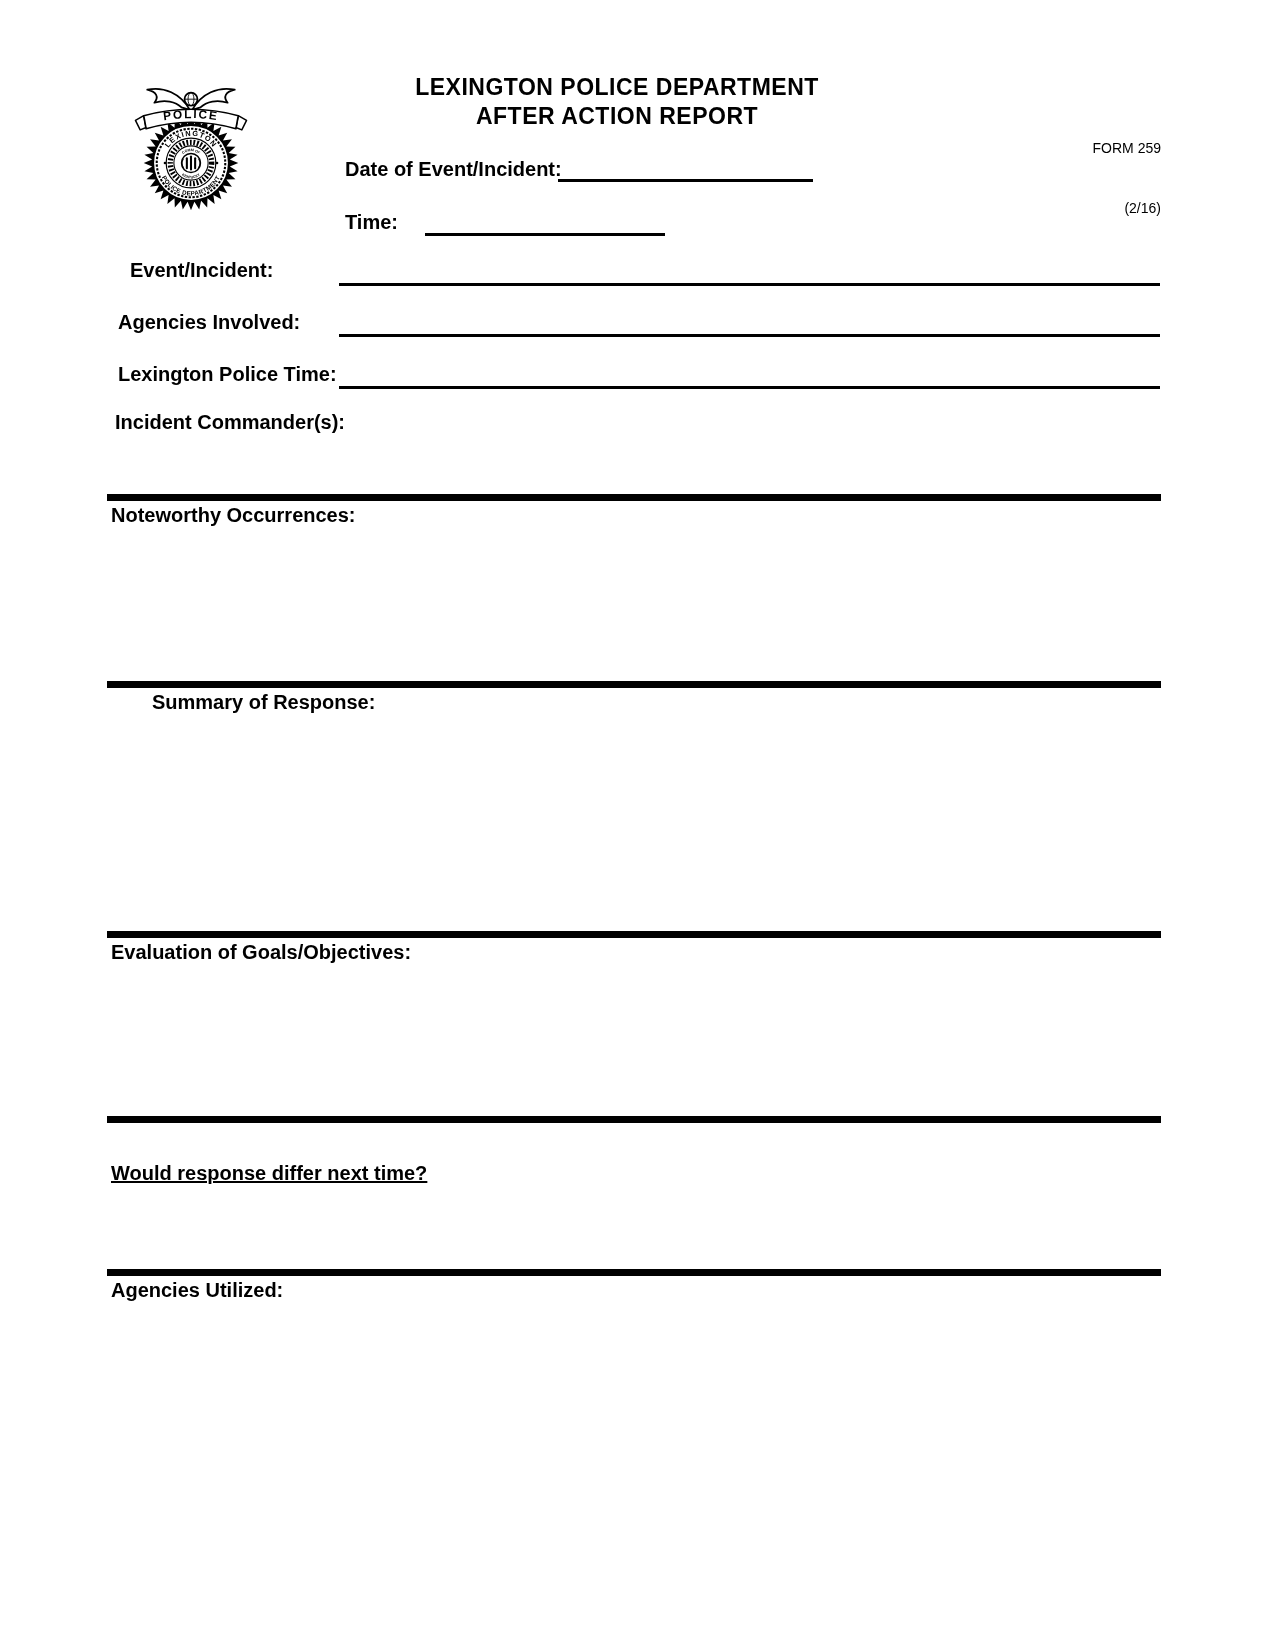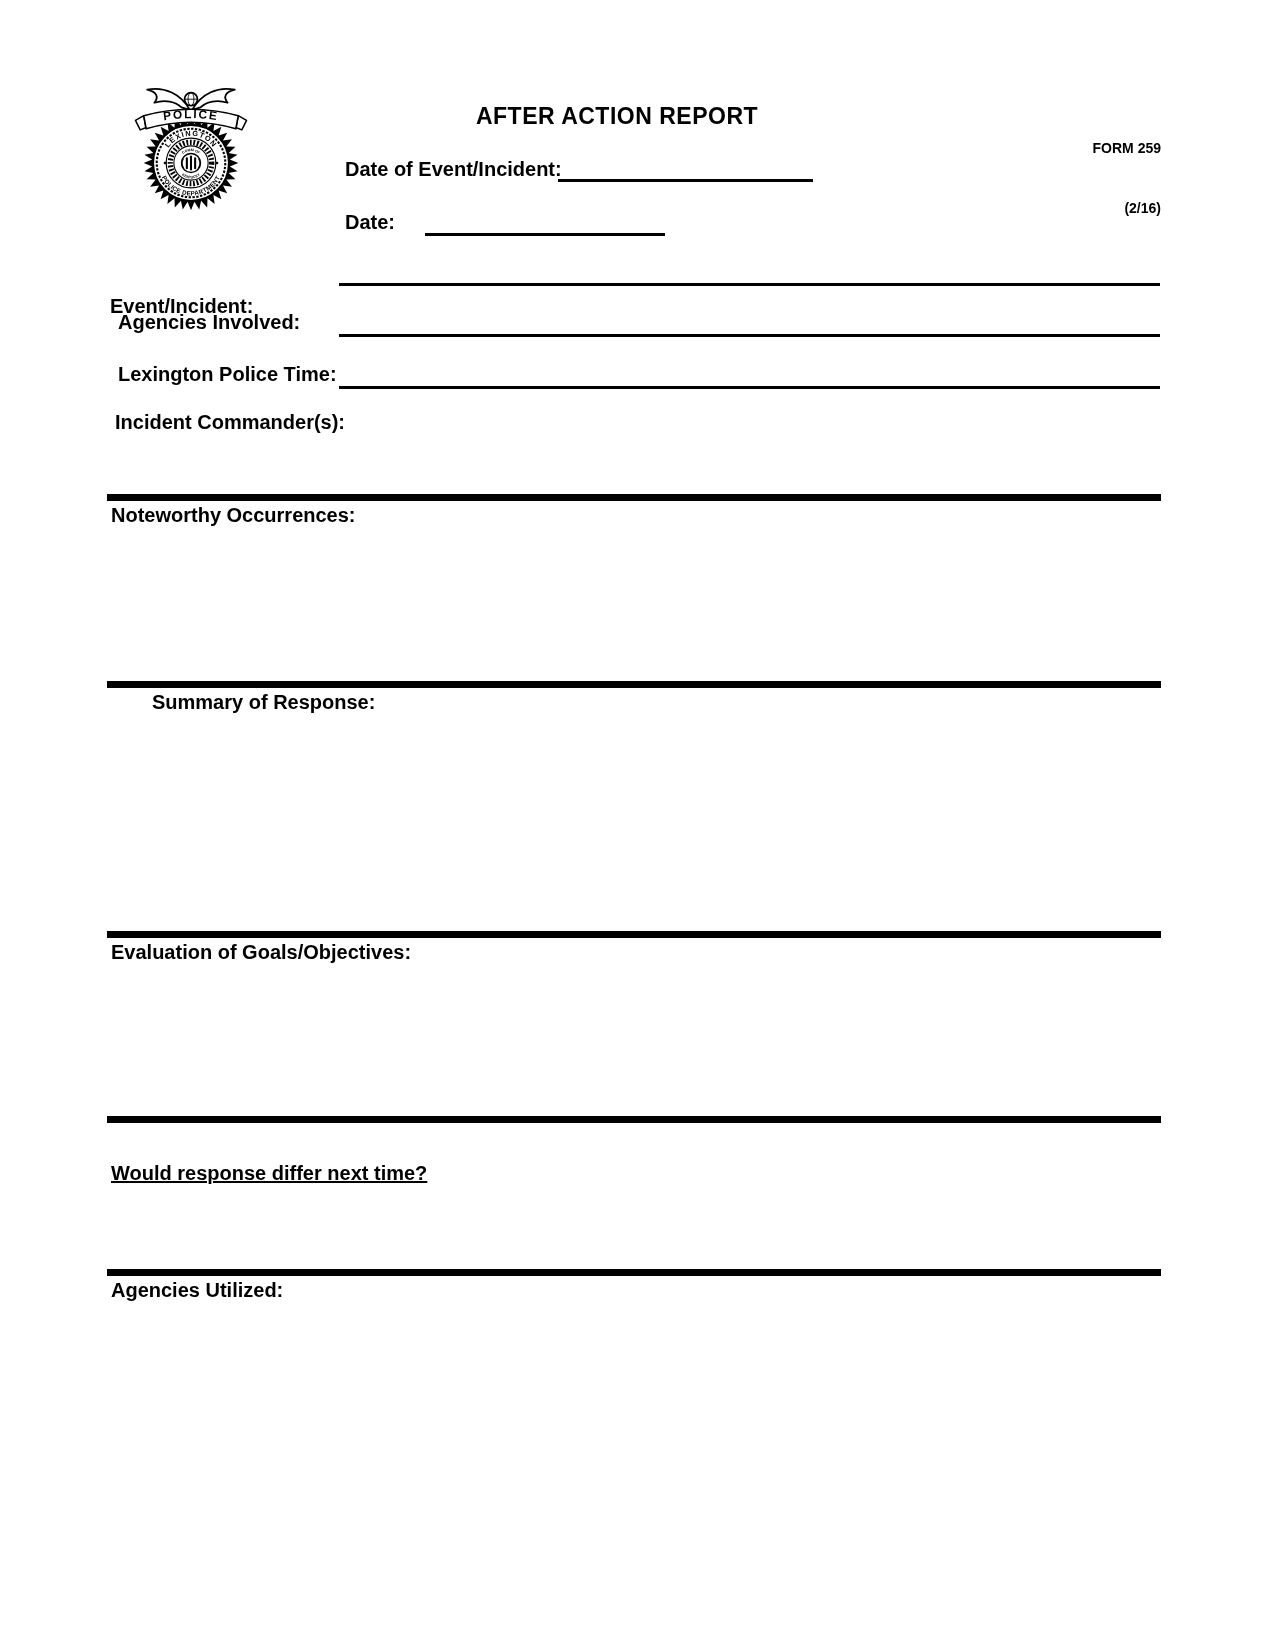--- a/index.html
+++ b/index.html
@@ -10,21 +10,21 @@
     font-family:"Liberation Sans", sans-serif;
     color:#000;
     overflow:hidden;
   }
   .abs{position:absolute;}
   .title{
     font-weight:bold;font-size:23px;line-height:27px;text-align:center;
     letter-spacing:0.5px;
   }
   .formnum{
-    font-weight:bold;font-size:14px;line-height:16px;text-align:right;
+    font-weight:normal;font-size:14px;line-height:16px;text-align:right;
   }
   .lbl{
     font-weight:bold;font-size:20px;line-height:23px;white-space:nowrap;
   }
   .fill-line{
     position:absolute;height:3px;background:#000;
   }
   .bar{
     position:absolute;left:107px;width:1054px;height:7px;background:#000;
   }
@@ -94,32 +94,33 @@
         <path d="M30,72 L16,80 L24,96 L34,92 Z" fill="#fff" stroke="#000" stroke-width="2.5" stroke-linejoin="round"></path>
         <path d="M190,72 L204,80 L196,96 L186,92 Z" fill="#fff" stroke="#000" stroke-width="2.5" stroke-linejoin="round"></path>
         <path d="M30,72 Q110,50 190,72 L186,94 Q110,72 34,94 Z" fill="#fff" stroke="#000" stroke-width="2.8" stroke-linejoin="round"></path>
       </g>
       <text font-size="20" font-weight="bold" letter-spacing="3" fill="#000">
         <textPath href="#bannerArc" startOffset="50%" text-anchor="middle">POLICE</textPath>
       </text>
     </svg>
   </div>
 
+  <div class="abs title" style="left:337px;top:74px;width:560px;">LEXINGTON POLICE DEPARTMENT</div>
   <div class="abs title" style="left:337px;top:103px;width:560px;">AFTER ACTION REPORT</div>
 
   <div class="abs formnum" style="right:114px;top:140px;width:150px;">FORM 259</div>
   <div class="abs formnum" style="right:114px;top:168px;width:150px;margin-top:32px;">(2/16)</div>
 
   <div class="abs lbl" style="left:345px;top:158px;">Date of Event/Incident:</div>
   <div class="fill-line" style="left:558px;top:179px;width:255px;"></div>
 
-  <div class="abs lbl" style="left:345px;top:211px;">Date:</div>
+  <div class="abs lbl" style="left:345px;top:211px;">Time:</div>
   <div class="fill-line" style="left:425px;top:233px;width:240px;"></div>
 
-  <div class="abs lbl" style="left:110px;top:259px;margin-top:36px;">Event/Incident:</div>
+  <div class="abs lbl" style="left:130px;top:259px;">Event/Incident:</div>
   <div class="fill-line" style="left:339px;top:283px;width:821px;"></div>
 
   <div class="abs lbl" style="left:118px;top:311px;">Agencies Involved:</div>
   <div class="fill-line" style="left:339px;top:334px;width:821px;"></div>
 
   <div class="abs lbl" style="left:118px;top:363px;">Lexington Police Time:</div>
   <div class="fill-line" style="left:339px;top:386px;width:821px;"></div>
 
   <div class="abs lbl" style="left:115px;top:411px;">Incident Commander(s):</div>
   <div class="content-area" style="left:339px;top:400px;width:821px;height:85px;"></div>

